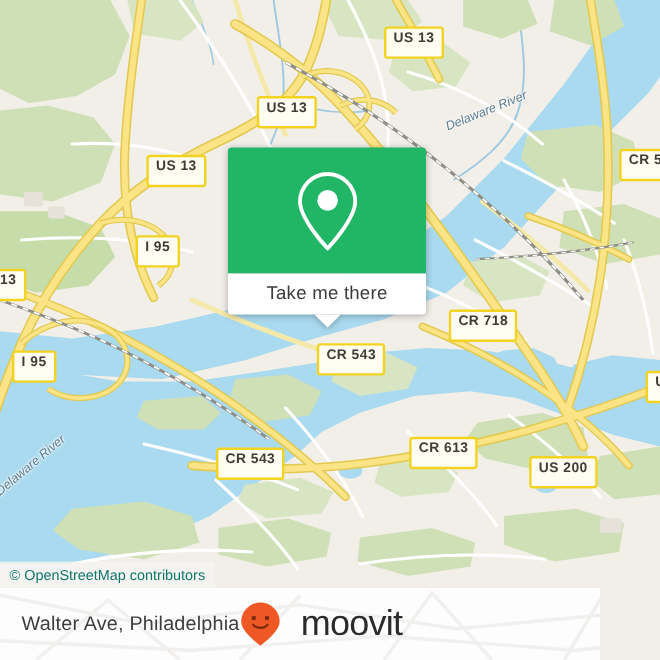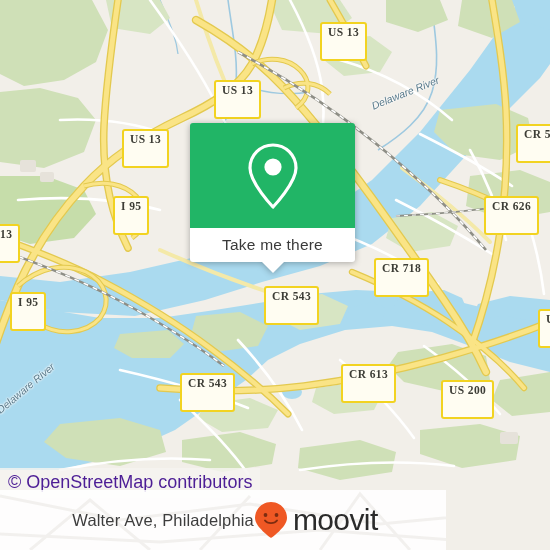--- a/index.html
+++ b/index.html
@@ -18,23 +18,23 @@
   .shield{
     position:absolute;
     background:#fffdf2;
     border:2px solid #f2d321;
     border-radius:3px;
     color:#3d3d36;
     font-size:11.5px;
     font-weight:bold;
     letter-spacing:.4px;
     line-height:1;
-    padding:3px 6px 20px 6px;
+    padding:3px 6px 8px 6px;
     white-space:nowrap;
-    font-family:Liberation Serif, serif;
+    font-family:Liberation Sans, sans-serif;
     box-sizing:border-box;
   }
   .water-label{
     position:absolute;
     color:#5a7b8c;
     font-size:10.5px;
     font-style:italic;
     white-space:nowrap;
     font-family:"Liberation Sans", sans-serif;
     text-shadow:0 0 2px #fff,0 0 2px #fff,0 0 3px #fff;
@@ -63,39 +63,39 @@
     width:0;height:0;
     border-left:11px solid transparent;
     border-right:11px solid transparent;
     border-top:11px solid #ffffff;
   }
 
   
   #attribution{
     position:absolute;left:0;top:468px;
     background:rgba(245,244,240,.82);
-    color:#4c1d95;font-size:18px;
+    color:#0f766e;font-size:12px;
     padding:4px 8px 5px 8px;
     font-family:"Liberation Sans", sans-serif;
     white-space:nowrap;
   }
 
   
   #footer{
-    position:absolute;left:0;top:490px;width:446px;height:60px;
+    position:absolute;left:0;top:490px;width:500px;height:60px;
     background:rgba(255,255,255,.88);
-    display:flex;align-items:center;justify-content:center;
+    display:flex;align-items:center;justify-content:flex-start;
     box-sizing:border-box;padding:0 14px 0 18px;
     overflow:hidden;
   }
   #footer-title{
     font-size:16.5px;color:#3d3d3d;letter-spacing:.15px;
     font-family:"Liberation Sans", sans-serif;z-index:2;
   }
-  #brand{display:flex;align-items:center;gap:5px;z-index:2;}
+  #brand{display:flex;align-items:center;gap:17px;z-index:2;}
   #brand-word{
     font-size:30px;color:#2b2b2b;letter-spacing:-.6px;line-height:1;
     font-family:"Liberation Sans", sans-serif;font-weight:500;
   }
   #footer-ghost{position:absolute;left:0;top:0;width:550px;height:60px;opacity:.55;}
 </style>
 </head>
 <body>
 
 <div id="app">
@@ -236,21 +236,20 @@
       </g>
     </svg>
 
     <div class="shield" style="left:320px;top:22px">US 13</div>
     <div class="shield" style="left:214px;top:80px">US 13</div>
     <div class="shield" style="left:122px;top:129px">US 13</div>
     <div class="shield" style="left:113px;top:196px">I 95</div>
     <div class="shield" style="left:-8px;top:224px">13</div>
     <div class="shield" style="left:10px;top:292px">I 95</div>
     <div class="shield" style="left:516px;top:124px">CR 54</div>
-    <div class="shield" style="left:484px;top:196px">CR 626</div>
     <div class="shield" style="left:374px;top:258px">CR 718</div>
     <div class="shield" style="left:264px;top:286px">CR 543</div>
     <div class="shield" style="left:538px;top:309px">U</div>
     <div class="shield" style="left:341px;top:364px">CR 613</div>
     <div class="shield" style="left:180px;top:373px">CR 543</div>
     <div class="shield" style="left:441px;top:380px">US 200</div>
 
     <div class="water-label" style="left:372px;top:100px;transform:rotate(-22deg);transform-origin:left center;">Delaware River</div>
     <div class="water-label" style="left:-2px;top:405px;transform:rotate(-40deg);transform-origin:left center;">Delaware River</div>
   </div>

